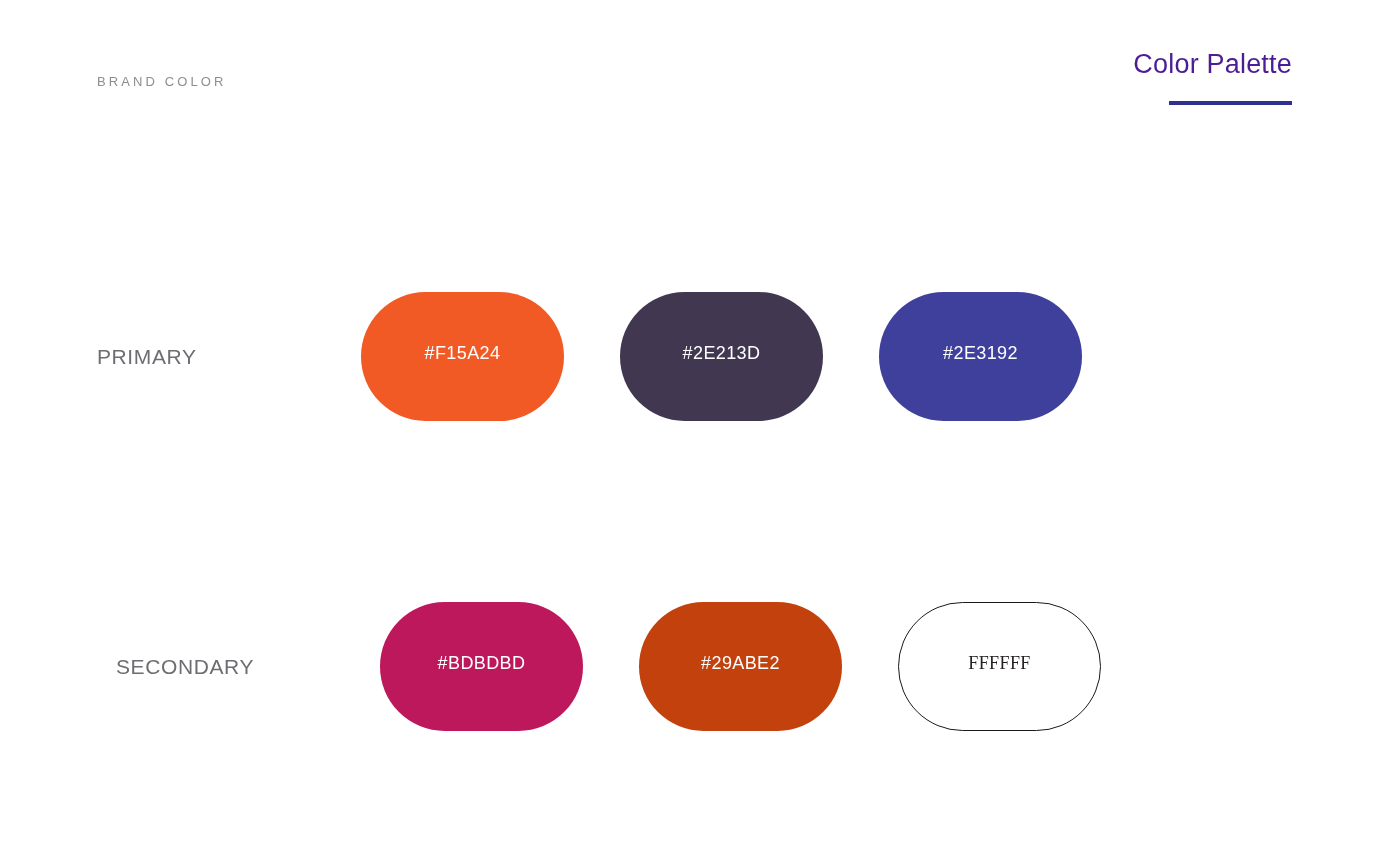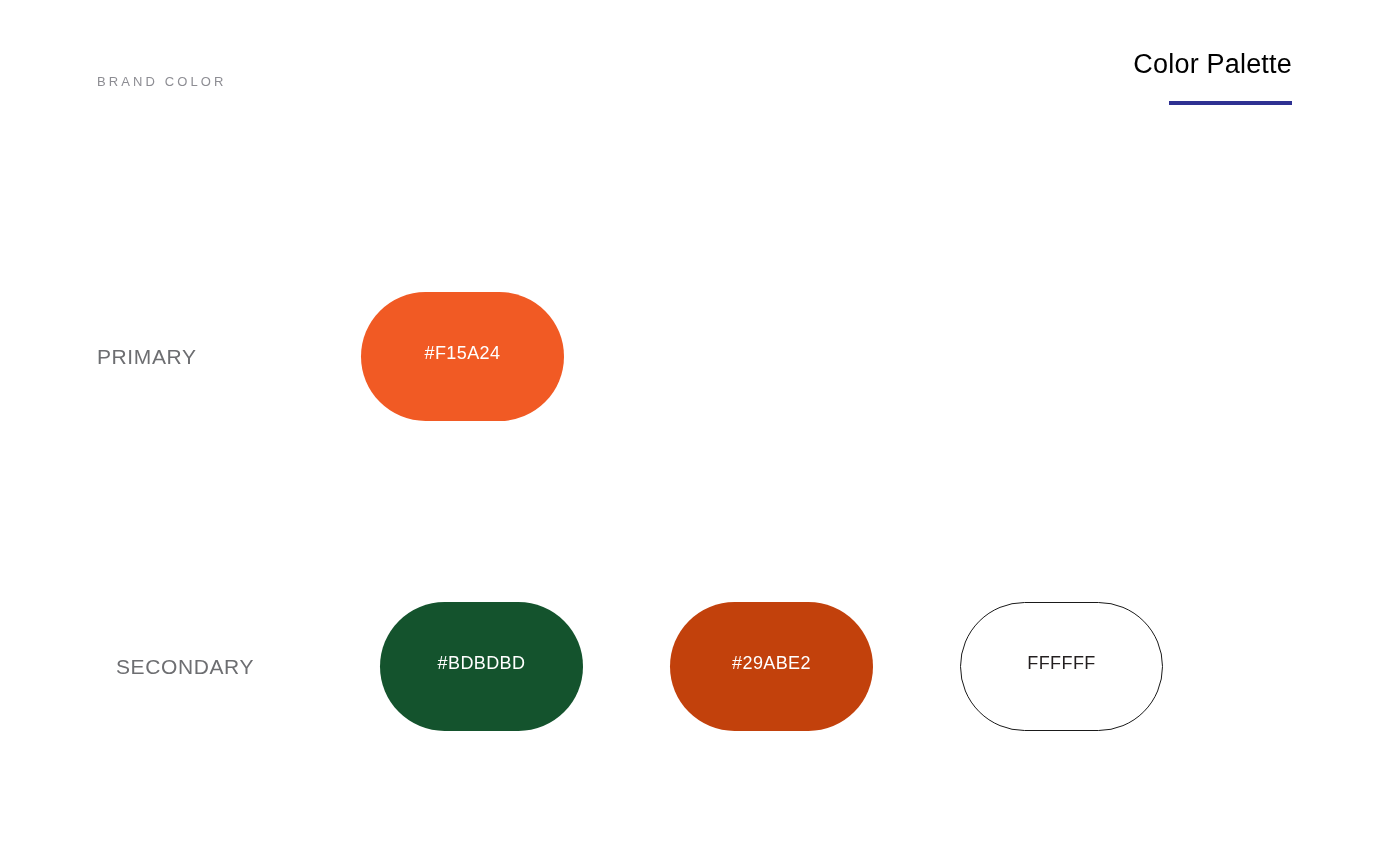--- a/index.html
+++ b/index.html
@@ -75,21 +75,21 @@
     color: #6d6e71;
     letter-spacing: 0.6px;
     white-space: nowrap;
   }
 
   .swatches {
     position: absolute;
     left: 361px;
     top: 0;
     display: flex;
-    gap: 87px;
+    gap: 56px;
   }
 
   .swatch {
     width: 203px;
     height: 129px;
     border-radius: 64.5px;
     display: flex;
     align-items: center;
     justify-content: center;
     box-sizing: border-box;
@@ -99,47 +99,54 @@
     letter-spacing: 0.4px;
     line-height: 1;
     position: relative;
     top: -4px;
     white-space: nowrap;
   }
 
   .swatch.outlined {
     border: 1.3px solid #1a1a1a;
     background: #ffffff;
+    font-family: Liberation Serif, serif;
   }
 </style>
 </head>
 <body style="background: rgb(255, 255, 255);">
 
 <div class="page">
 
   <div class="eyebrow" style="color: rgb(141, 141, 147);">BRAND COLOR</div>
 
   <div class="title-block">
-    <div class="title" style="color: #000000;">Color Palette</div>
+    <div class="title" style="color: #4c1d95;">Color Palette</div>
     <div class="title-rule" style="background: rgb(46, 49, 146);"></div>
   </div>
 
   <div class="row primary">
     <div class="row-label">PRIMARY</div>
     <div class="swatches">
       <div class="swatch" style="background: rgb(241, 90, 36);">
         <span class="hex" style="color: rgb(255, 255, 255);">#F15A24</span>
       </div>
+      <div class="swatch" style="background: rgb(65, 55, 80);">
+        <span class="hex" style="color: rgb(255, 255, 255);">#2E213D</span>
+      </div>
+      <div class="swatch" style="background: rgb(62, 64, 155);">
+        <span class="hex" style="color: rgb(255, 255, 255);">#2E3192</span>
+      </div>
     </div>
   </div>
 
   <div class="row secondary">
     <div class="row-label">SECONDARY</div>
     <div class="swatches">
-      <div class="swatch" style="background: #14532d;">
+      <div class="swatch" style="background: #be185d;">
         <span class="hex" style="color: rgb(255, 255, 255);">#BDBDBD</span>
       </div>
       <div class="swatch" style="background: #c2410c;">
         <span class="hex" style="color: rgb(255, 255, 255);">#29ABE2</span>
       </div>
       <div class="swatch outlined" style="background: rgb(255, 255, 255);">
         <span class="hex" style="color: rgb(35, 31, 32);">FFFFFF</span>
       </div>
     </div>
   </div>

